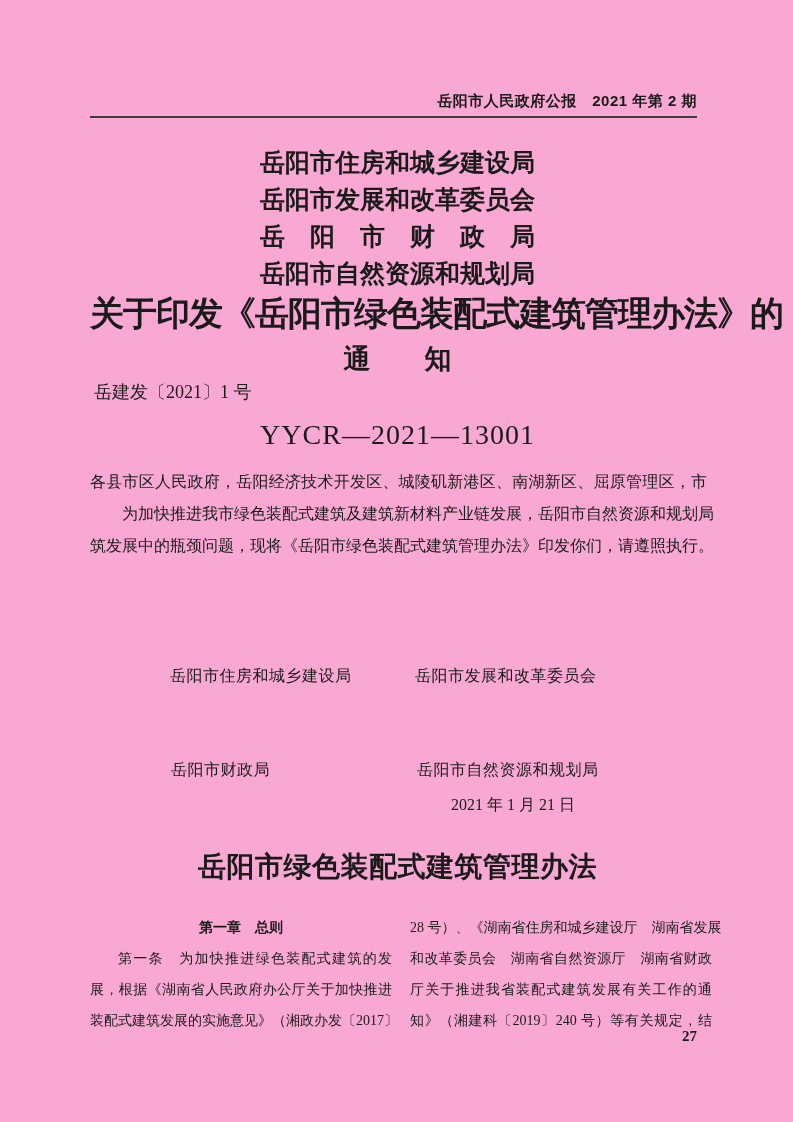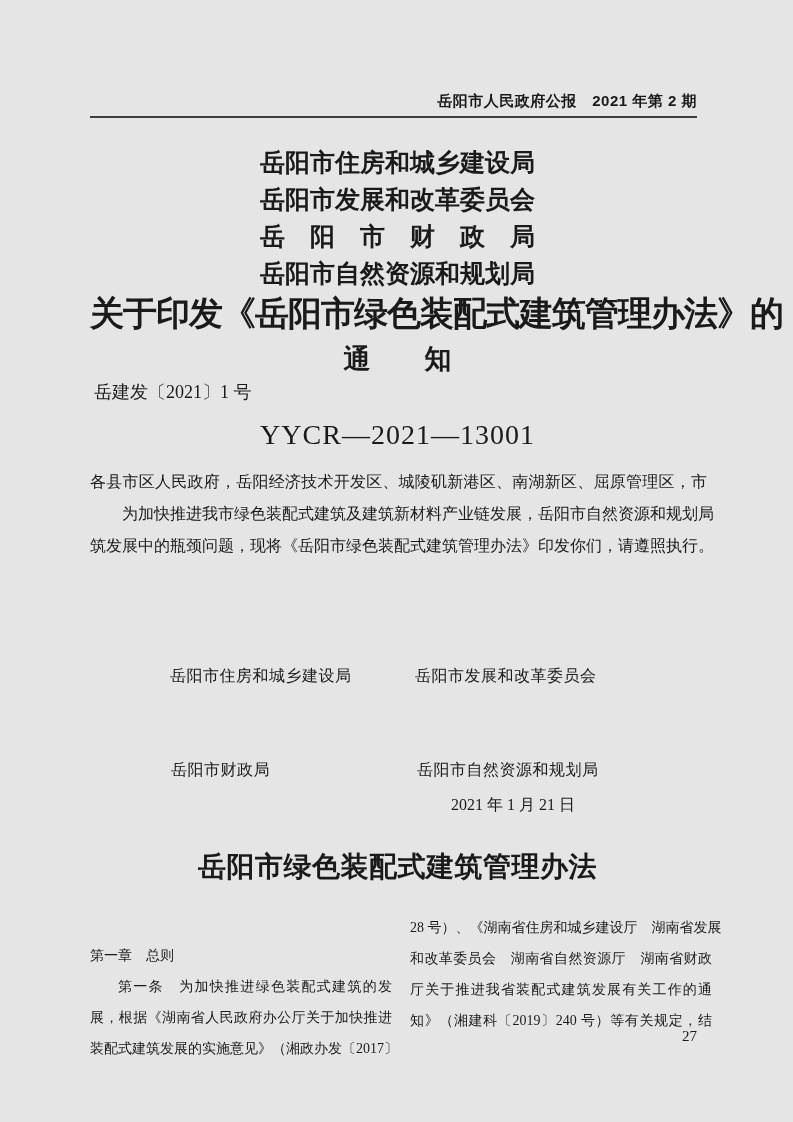--- a/index.html
+++ b/index.html
@@ -1,21 +1,21 @@
 <!DOCTYPE html>
 <html><head>
 <meta charset="utf-8">
 <style>
   html, body { margin: 0; padding: 0; background: #888; }
   .page {
     position: relative;
     width: 793px;
     height: 1122px;
     margin: 0 auto;
-    background: #e5e5e5;
+    background: #f9a8d4;
     color: #1a1a1a;
     font-family: "Liberation Serif", "DejaVu Serif", serif;
     overflow: hidden;
   }
   .gazette-header {
     position: absolute;
     top: 92px; left: 90px; width: 607px;
     text-align: right;
     font-family: "Liberation Sans", "DejaVu Sans", sans-serif;
     font-weight: 600;
@@ -89,27 +89,28 @@
   }
   .column {
     position: absolute;
     top: 912px;
     width: 302px;
     font-size: 14px;
     line-height: 31px;
   }
   .column-left  { left: 90px; }
   .column-right { left: 410px; }
-  .chapter-heading { text-align: left; font-weight: 400; white-space: nowrap; margin-top: 28px; }
+  .chapter-heading { text-align: center; font-weight: 700; white-space: nowrap; }
   .column-line { white-space: nowrap; }
   .page-number {
     position: absolute;
     top: 1028px; left: 90px; width: 607px;
     text-align: right;
     font-size: 15px;
+    font-weight: bold;
   }
 </style>
 </head>
 <body>
 
 <div class="page">
 
   <div class="gazette-header">岳阳市人民政府公报　2021 年第 2 期</div>
   <div class="header-rule"></div>
 

